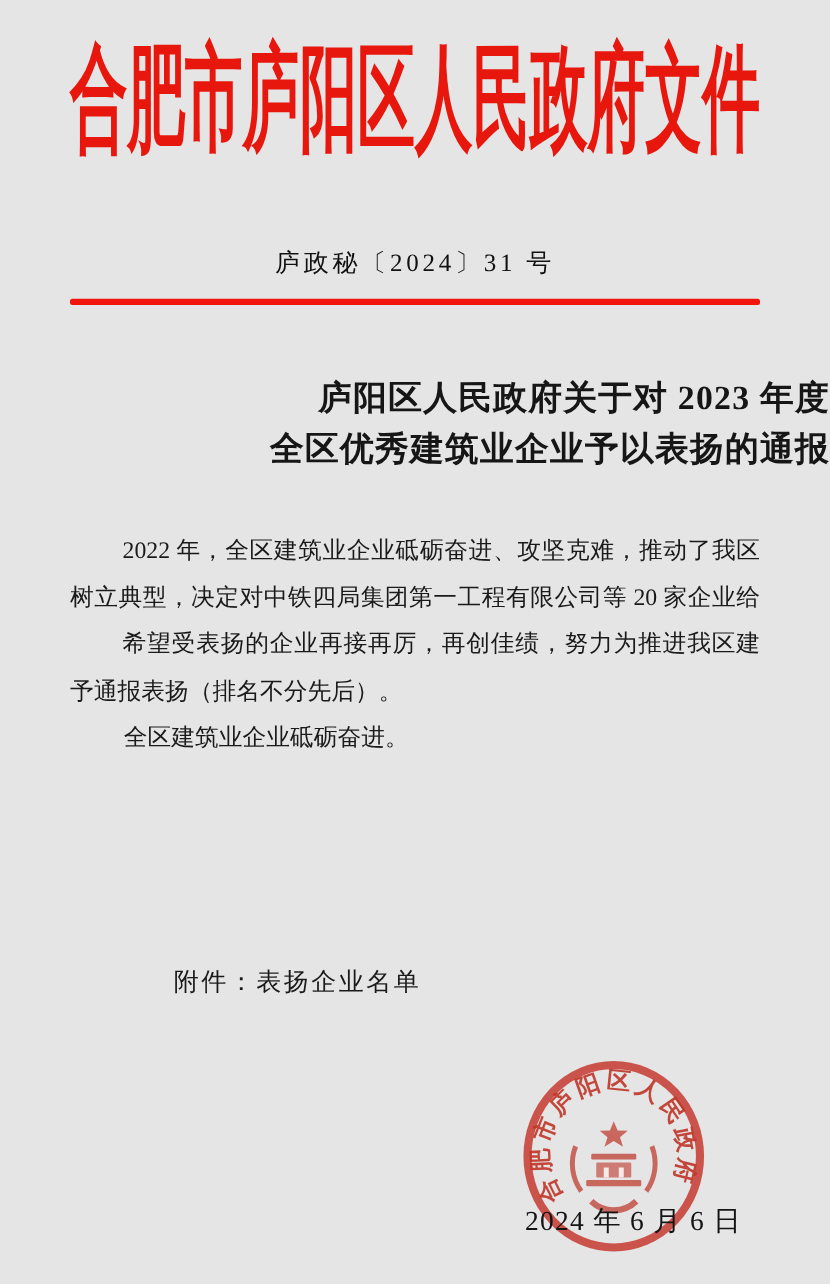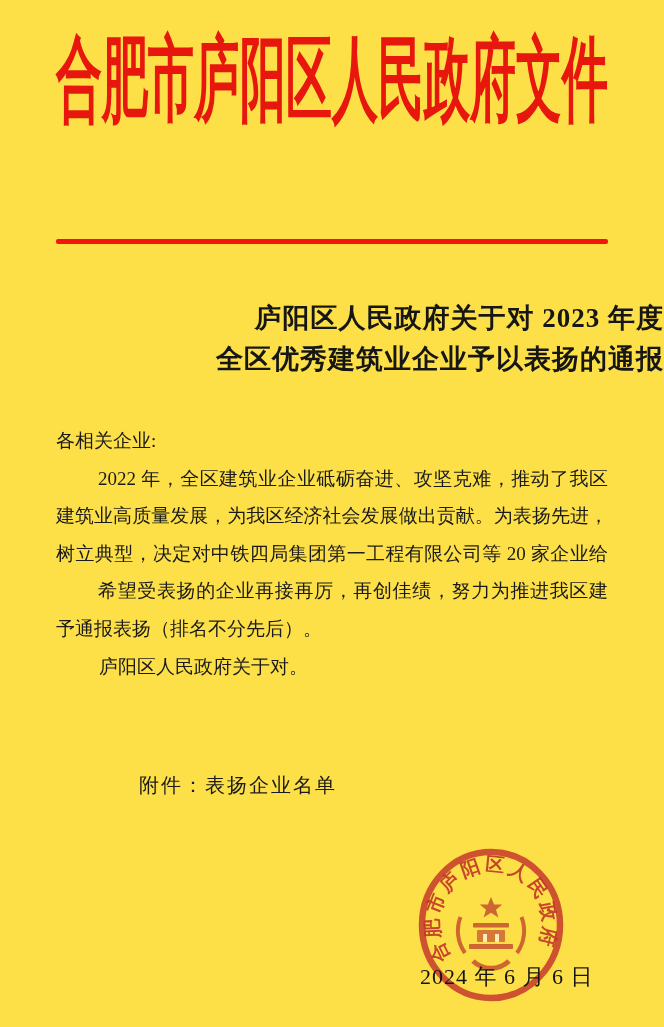--- a/index.html
+++ b/index.html
@@ -1,18 +1,18 @@
 <!DOCTYPE html>
 <html><head>
 <meta charset="utf-8">
 <style>
   html,body{margin:0;padding:0;background:#ffffff;}
   .page{
     position:relative;width:664px;height:1027px;margin:0 auto;
-    background:#fde047;overflow:hidden;
+    background:#e5e5e5;overflow:hidden;
     font-family:"Liberation Serif","DejaVu Serif",serif;
     color:#1c1c1c;
   }
   
   .hdr{
     position:absolute;top:34px;left:0;right:0;text-align:center;
     font-size:46px;line-height:1;font-weight:bold;color:#e8170d;
     transform:scaleY(2.02);transform-origin:50% 0;
     white-space:nowrap;letter-spacing:0;
   }
@@ -54,36 +54,35 @@
     font-size:22px;letter-spacing:1px;color:#141414;white-space:nowrap;
   }
 </style>
 </head>
 <body>
 
 <div class="page">
 
   <div class="hdr">合肥市庐阳区人民政府文件</div>
 
+  <div class="docno">庐政秘〔2024〕31 号</div>
 
   <div class="rule"></div>
 
   <div class="title">
     <div>庐阳区人民政府关于对 2023 年度</div>
     <div>全区优秀建筑业企业予以表扬的通报</div>
   </div>
 
   <div class="body">
-    <div class="bl">各相关企业:</div>
     <div class="bl j ind">2022 年，全区建筑业企业砥砺奋进、攻坚克难，推动了我区</div>
-    <div class="bl j">建筑业高质量发展，为我区经济社会发展做出贡献。为表扬先进，</div>
     <div class="bl j">树立典型，决定对中铁四局集团第一工程有限公司等 20 家企业给</div>
     <div class="bl j ind">希望受表扬的企业再接再厉，再创佳绩，努力为推进我区建</div>
     <div class="bl">予通报表扬（排名不分先后）。</div>
-    <div class="bl ind2">庐阳区人民政府关于对。</div>
+    <div class="bl ind2">全区建筑业企业砥砺奋进。</div>
   </div>
 
   <div class="attach">附件：表扬企业名单</div>
 
   <svg class="seal" viewBox="0 0 156 160" xmlns="http://www.w3.org/2000/svg">
     <defs>
       <filter id="sblur" x="-20%" y="-20%" width="140%" height="140%">
         <feGaussianBlur stdDeviation="0.55"></feGaussianBlur>
       </filter>
       <path id="sealArc" d="M 39 114 A 52 53 0 1 1 117 114" fill="none"></path>

